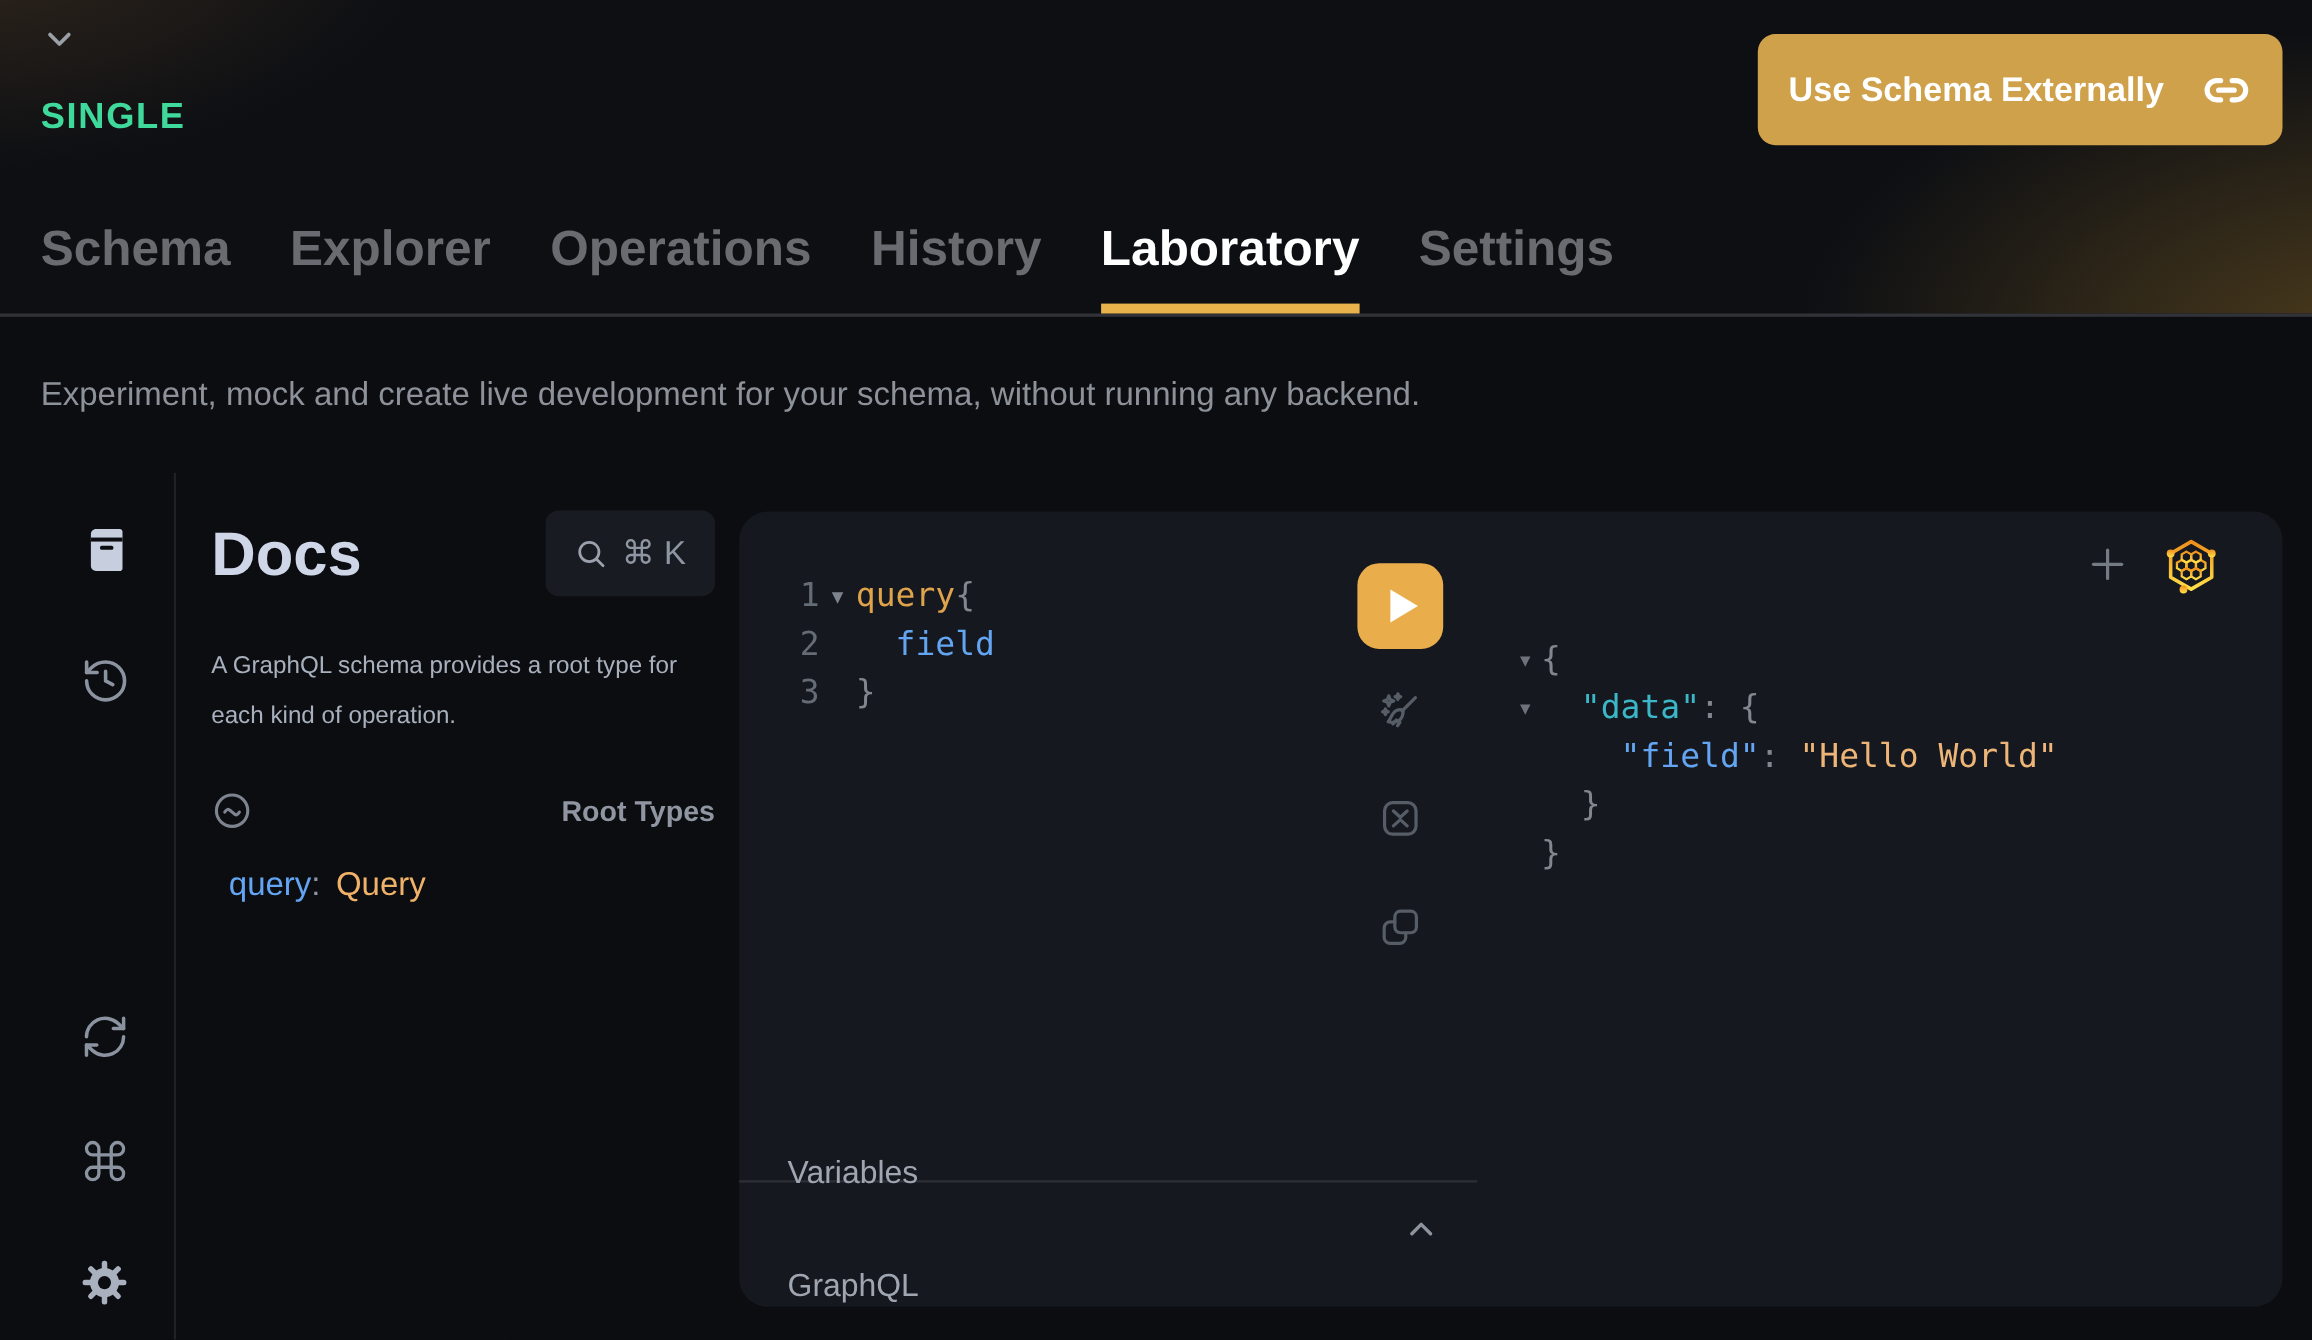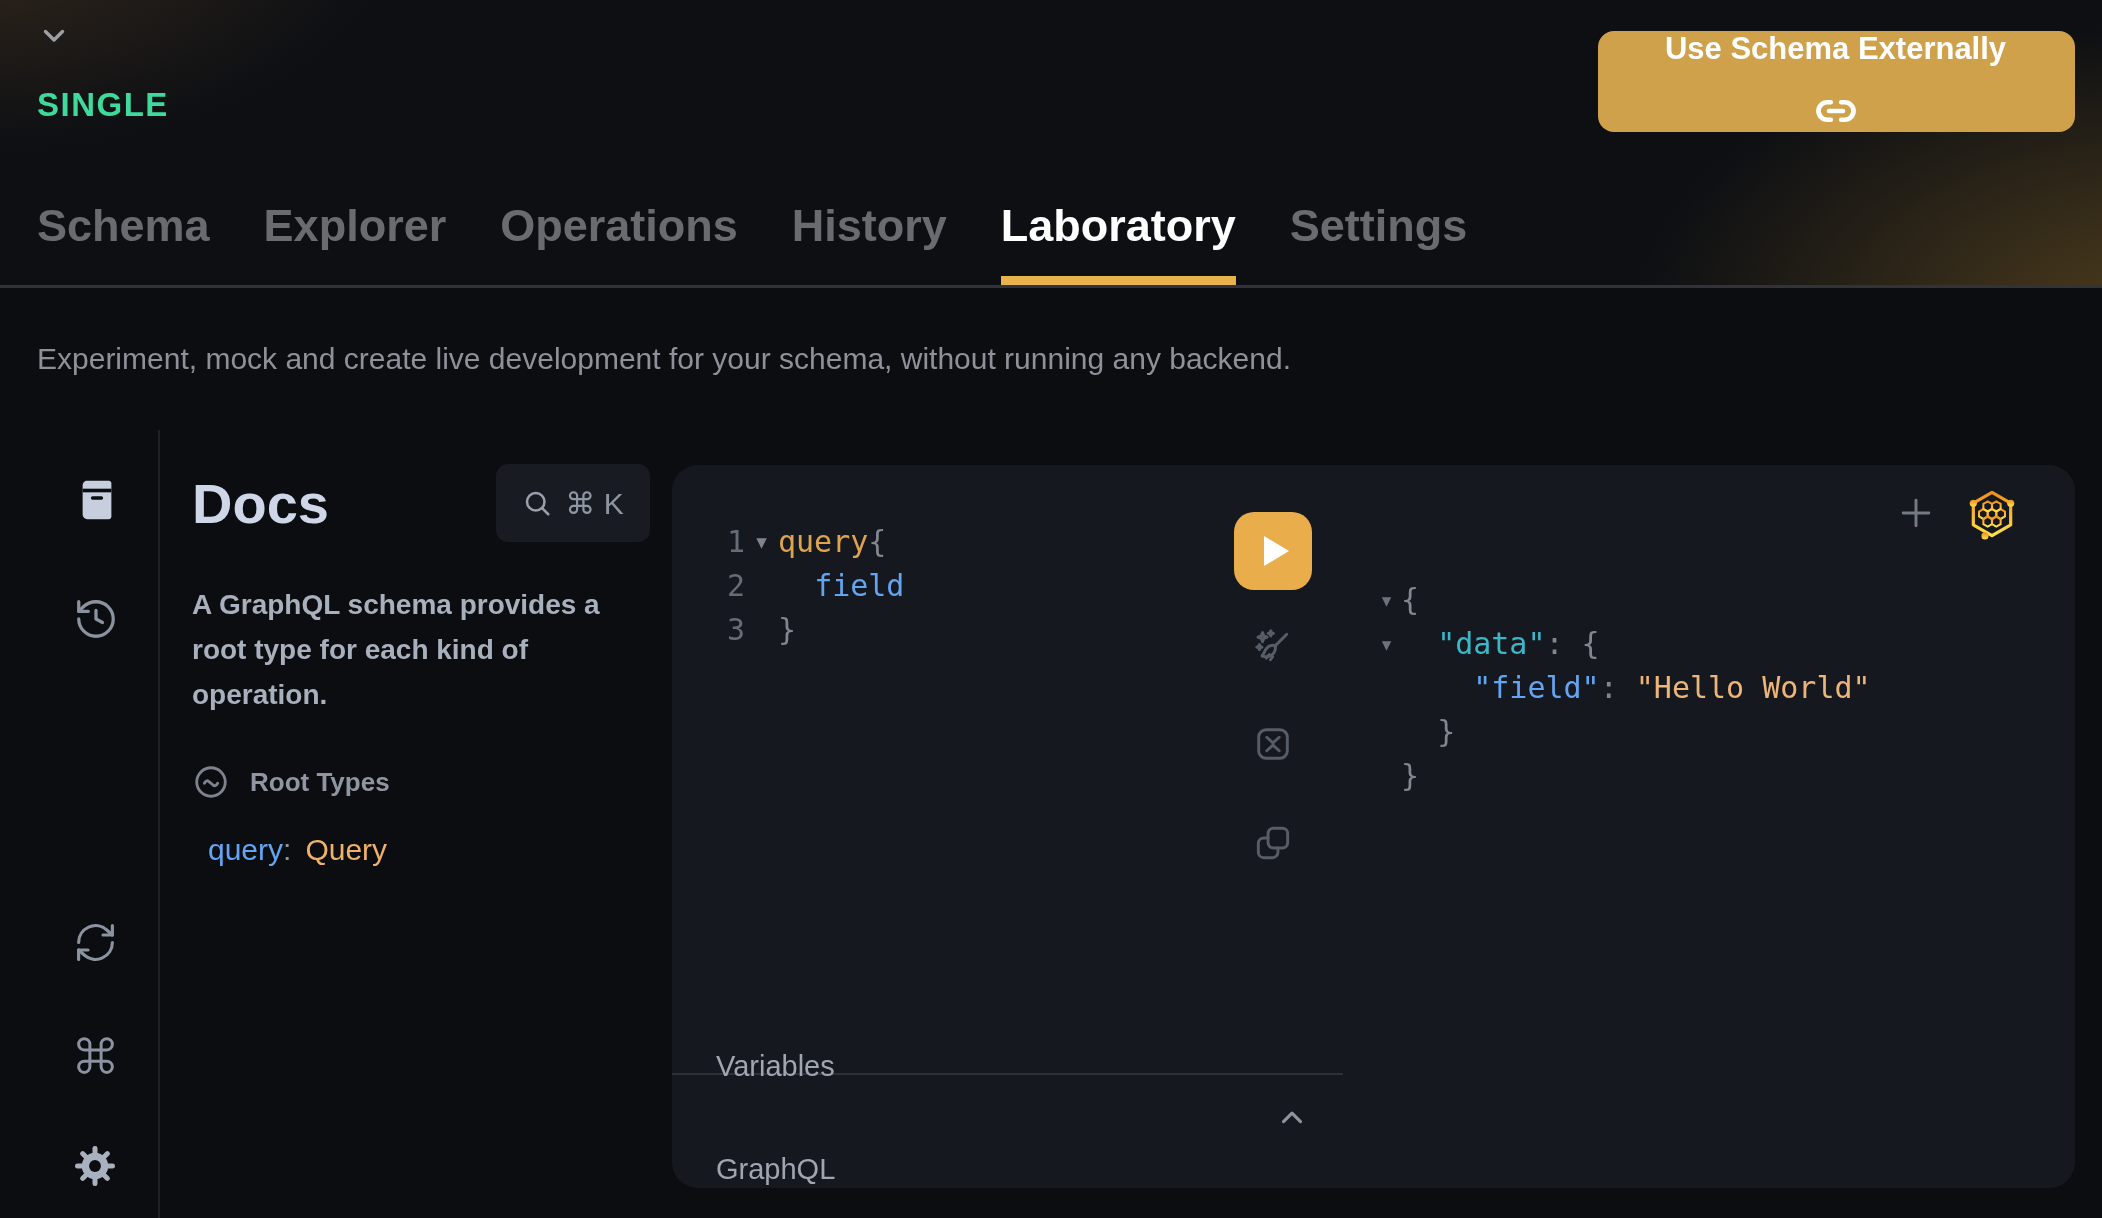--- a/index.html
+++ b/index.html
@@ -26,21 +26,21 @@
     border-bottom:3px solid #313338;
   }
   .app-title-row{position:absolute;left:37px;top:8px;display:flex;align-items:center;gap:46px;}
   .app-title{font-size:58px;font-weight:bold;letter-spacing:-.5px;color:#fff;}
   .title-chevron{margin-top:10px;cursor:pointer;}
   .badge{position:absolute;left:37px;top:86px;font-size:33px;font-weight:bold;letter-spacing:1.5px;color:var(--badge);}
   .cta{
     position:absolute;right:27px;top:31px;height:101px;width:477px;
     background:var(--cta);border:none;border-radius:16px;
     display:flex;align-items:center;justify-content:space-between;
-    padding:0 30px 0 28px;cursor:pointer;flex-direction:column;
+    padding:0 30px 0 28px;cursor:pointer;
   }
   .cta-label{font-size:31px;font-weight:bold;color:#fff;}
   .nav-tabs{position:absolute;left:37px;bottom:0;display:flex;gap:54px;}
   .tab{
     font-size:45px;font-weight:bold;color:#696b70;
     padding-bottom:24px;border-bottom:9px solid transparent;cursor:pointer;
   }
   .tab.active{color:#fff;border-bottom-color:var(--tab-underline);}
 
   
@@ -57,22 +57,22 @@
 
   
   .docs{position:absolute;left:192px;top:464px;width:458px;}
   .docs-head{display:flex;align-items:center;justify-content:space-between;}
   .docs-title{font-size:56px;font-weight:bold;color:#ced6e8;}
   .search-btn{
     width:154px;height:78px;background:#181b21;border:none;border-radius:12px;
     display:flex;align-items:center;justify-content:center;gap:13px;cursor:pointer;
   }
   .search-shortcut{font-size:30px;color:#8f96a3;font-family:"Liberation Sans","DejaVu Sans",sans-serif;}
-  .docs-desc{margin-top:40px;font-size:28px;line-height:45px;color:#a9b0bd;width:440px;font-weight:bold;}
-  .root-types{margin-top:46px;display:flex;align-items:center;gap:20px;}
+  .docs-desc{margin-top:40px;font-size:22px;line-height:45px;color:#a9b0bd;width:440px;}
+  .root-types{margin-top:46px;display:flex;align-items:center;gap:20px;justify-content:space-between;}
   .root-types-label{font-size:26px;font-weight:bold;color:#8f95a1;}
   .root-type-row{margin-top:32px;padding-left:16px;font-size:30px;cursor:pointer;display:flex;gap:0;}
   .rt-name{color:var(--field);}
   .rt-sep{color:#8f95a1;margin-right:14px;}
   .rt-value{color:#f0b269;}
 
   
   .panel{
     position:absolute;left:672px;top:465px;width:1403px;height:723px;
     background:#15181e;border-radius:26px;

